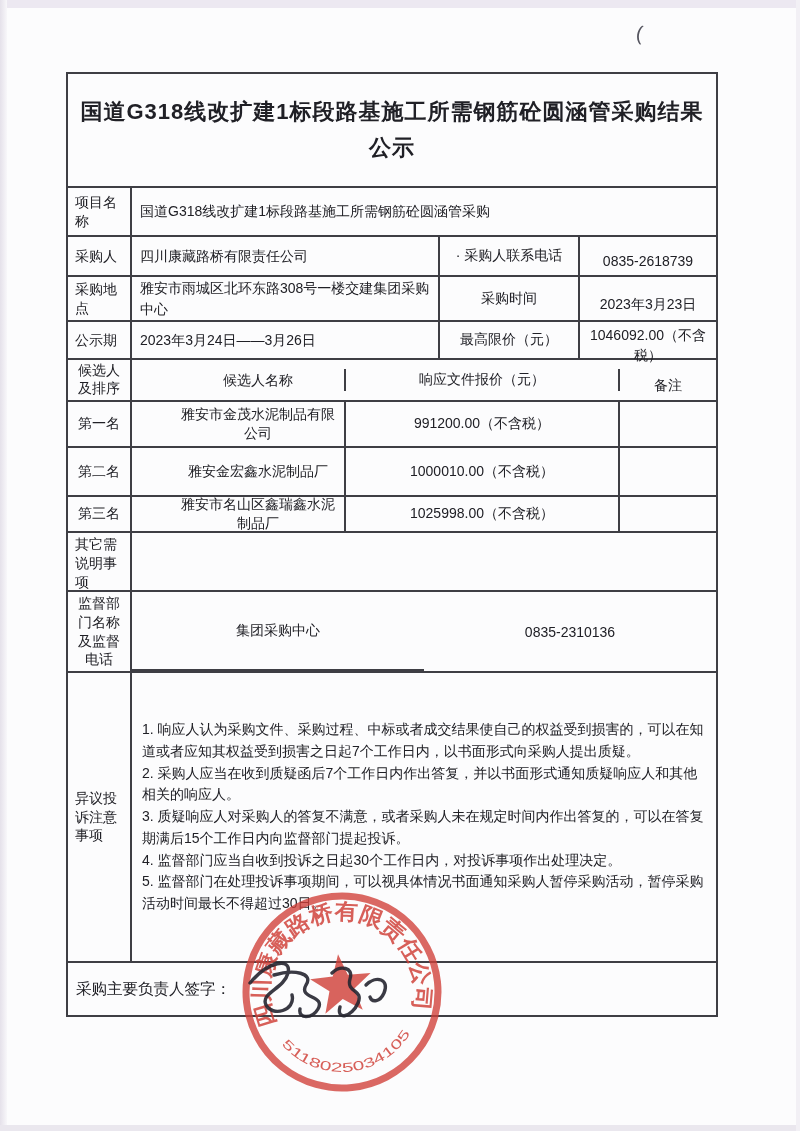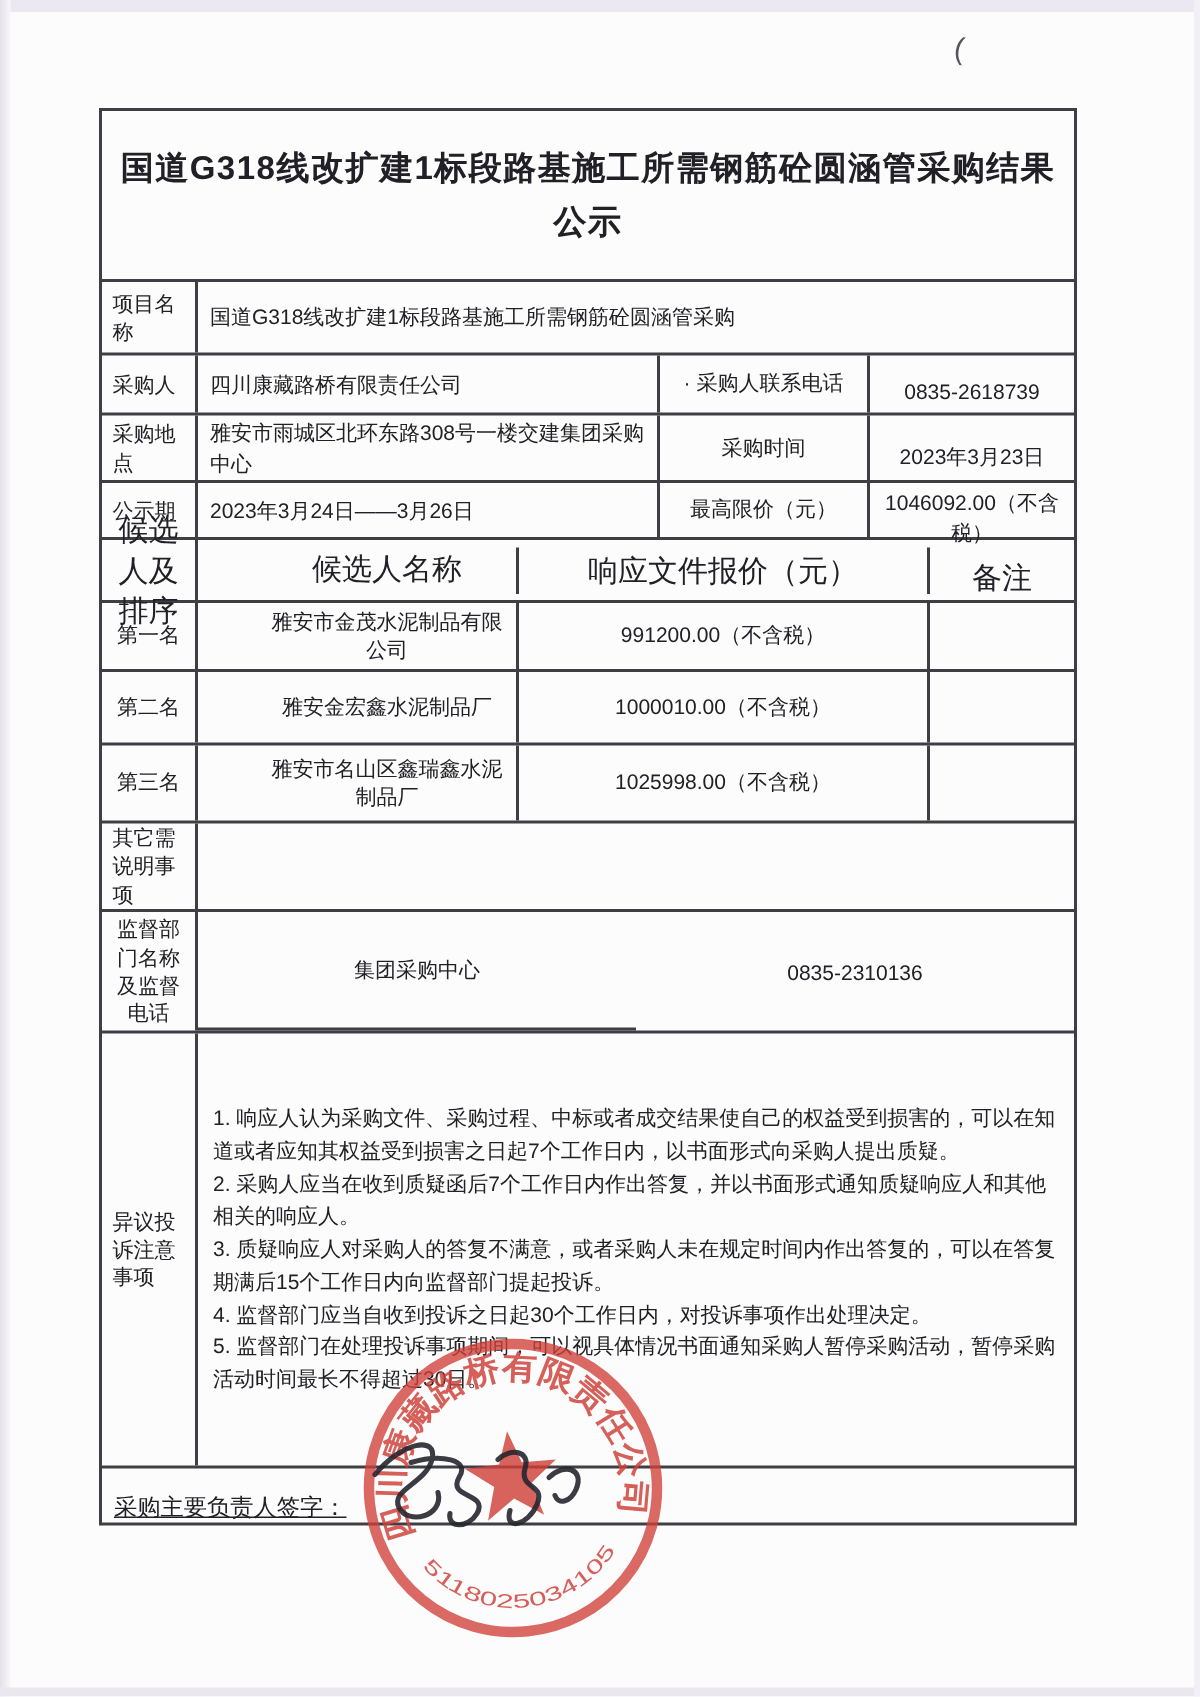--- a/index.html
+++ b/index.html
@@ -44,37 +44,37 @@
 
   .r-title{height:114px;align-items:center;justify-content:center;}
   .title{
     width:100%;text-align:center;font-weight:700;font-size:22px;
     line-height:36px;letter-spacing:1px;padding:0 10px;
   }
   .r-project{height:49px;}
   .r-buyer{height:40px;}
   .r-location{height:45px;}
   .r-period{height:38px;}
-  .r-chead{height:42px;font-size:20px;align-items:center;}
+  .r-chead{height:42px;font-size:14px;align-items:center;}
   .r-c1{height:46px;}
   .r-c2{height:49px;}
-  .r-c3{height:52px;}
-  .r-other{height:59px;}
+  .r-c3{height:36px;}
+  .r-other{height:59px;flex-direction:column;}
   .r-supervise{height:81px;}
   .r-dispute{height:290px;}
   .r-sign{height:52px;}
 
   .sup-right{flex:1;display:flex;flex-direction:row;}
   .sup-cell{flex:1;border-bottom:2px solid var(--line);display:flex;align-items:center;justify-content:center;text-align:center;}
   .sup-cell.lastsub{border-bottom:none;}
 
   .dispute-content{flex:1;display:flex;flex-direction:column;justify-content:center;padding:6px 10px;}
   .dispute-content p{font-size:14px;line-height:1.55;text-align:left;word-break:break-all;}
 
-  .sign-cell{flex:1;display:flex;align-items:center;padding:16px 8px;font-size:15.5px;text-decoration:underline;}
+  .sign-cell{flex:1;display:flex;align-items:center;padding:16px 8px;font-size:15.5px;}
 
   .stamp{position:absolute;left:233px;top:883px;width:218px;height:218px;transform:rotate(-6deg);opacity:.92;pointer-events:none;}
   .signature{position:absolute;left:238px;top:945px;width:170px;height:95px;pointer-events:none;}
 </style>
 </head>
 <body>
 
 <div class="edge-top"></div>
 <div class="edge-left"></div>
 <div class="edge-bottom"></div>

